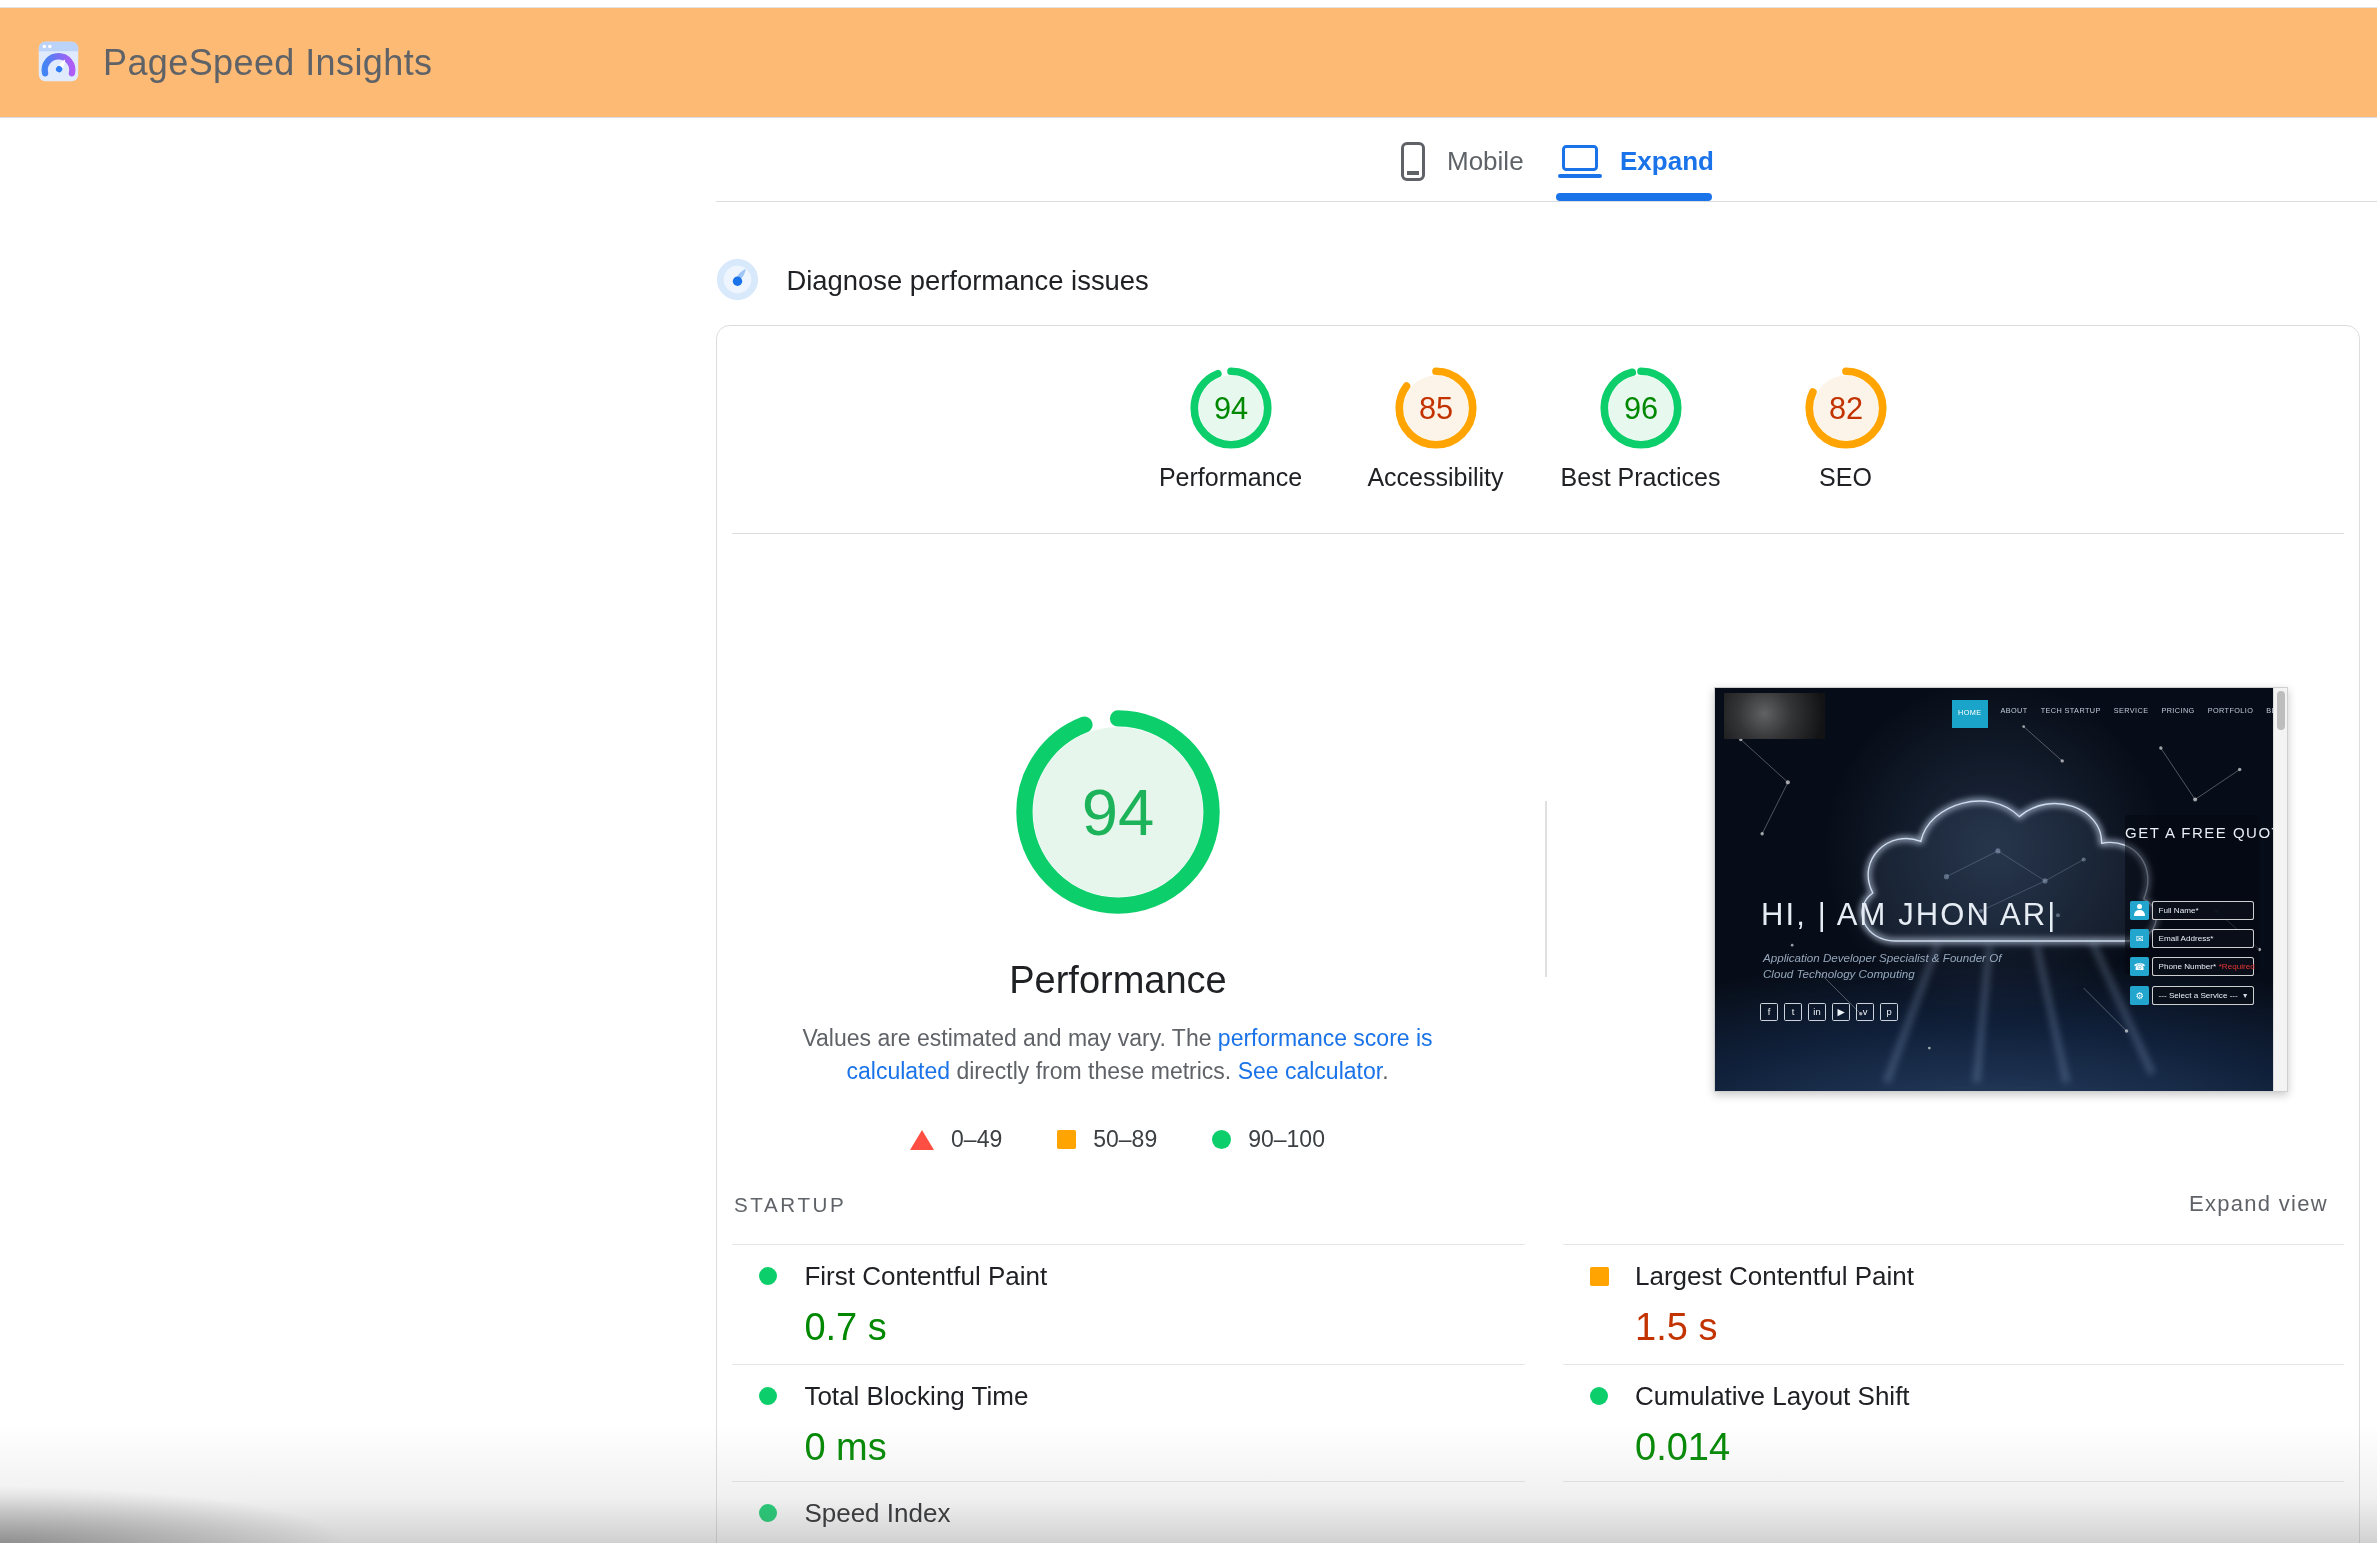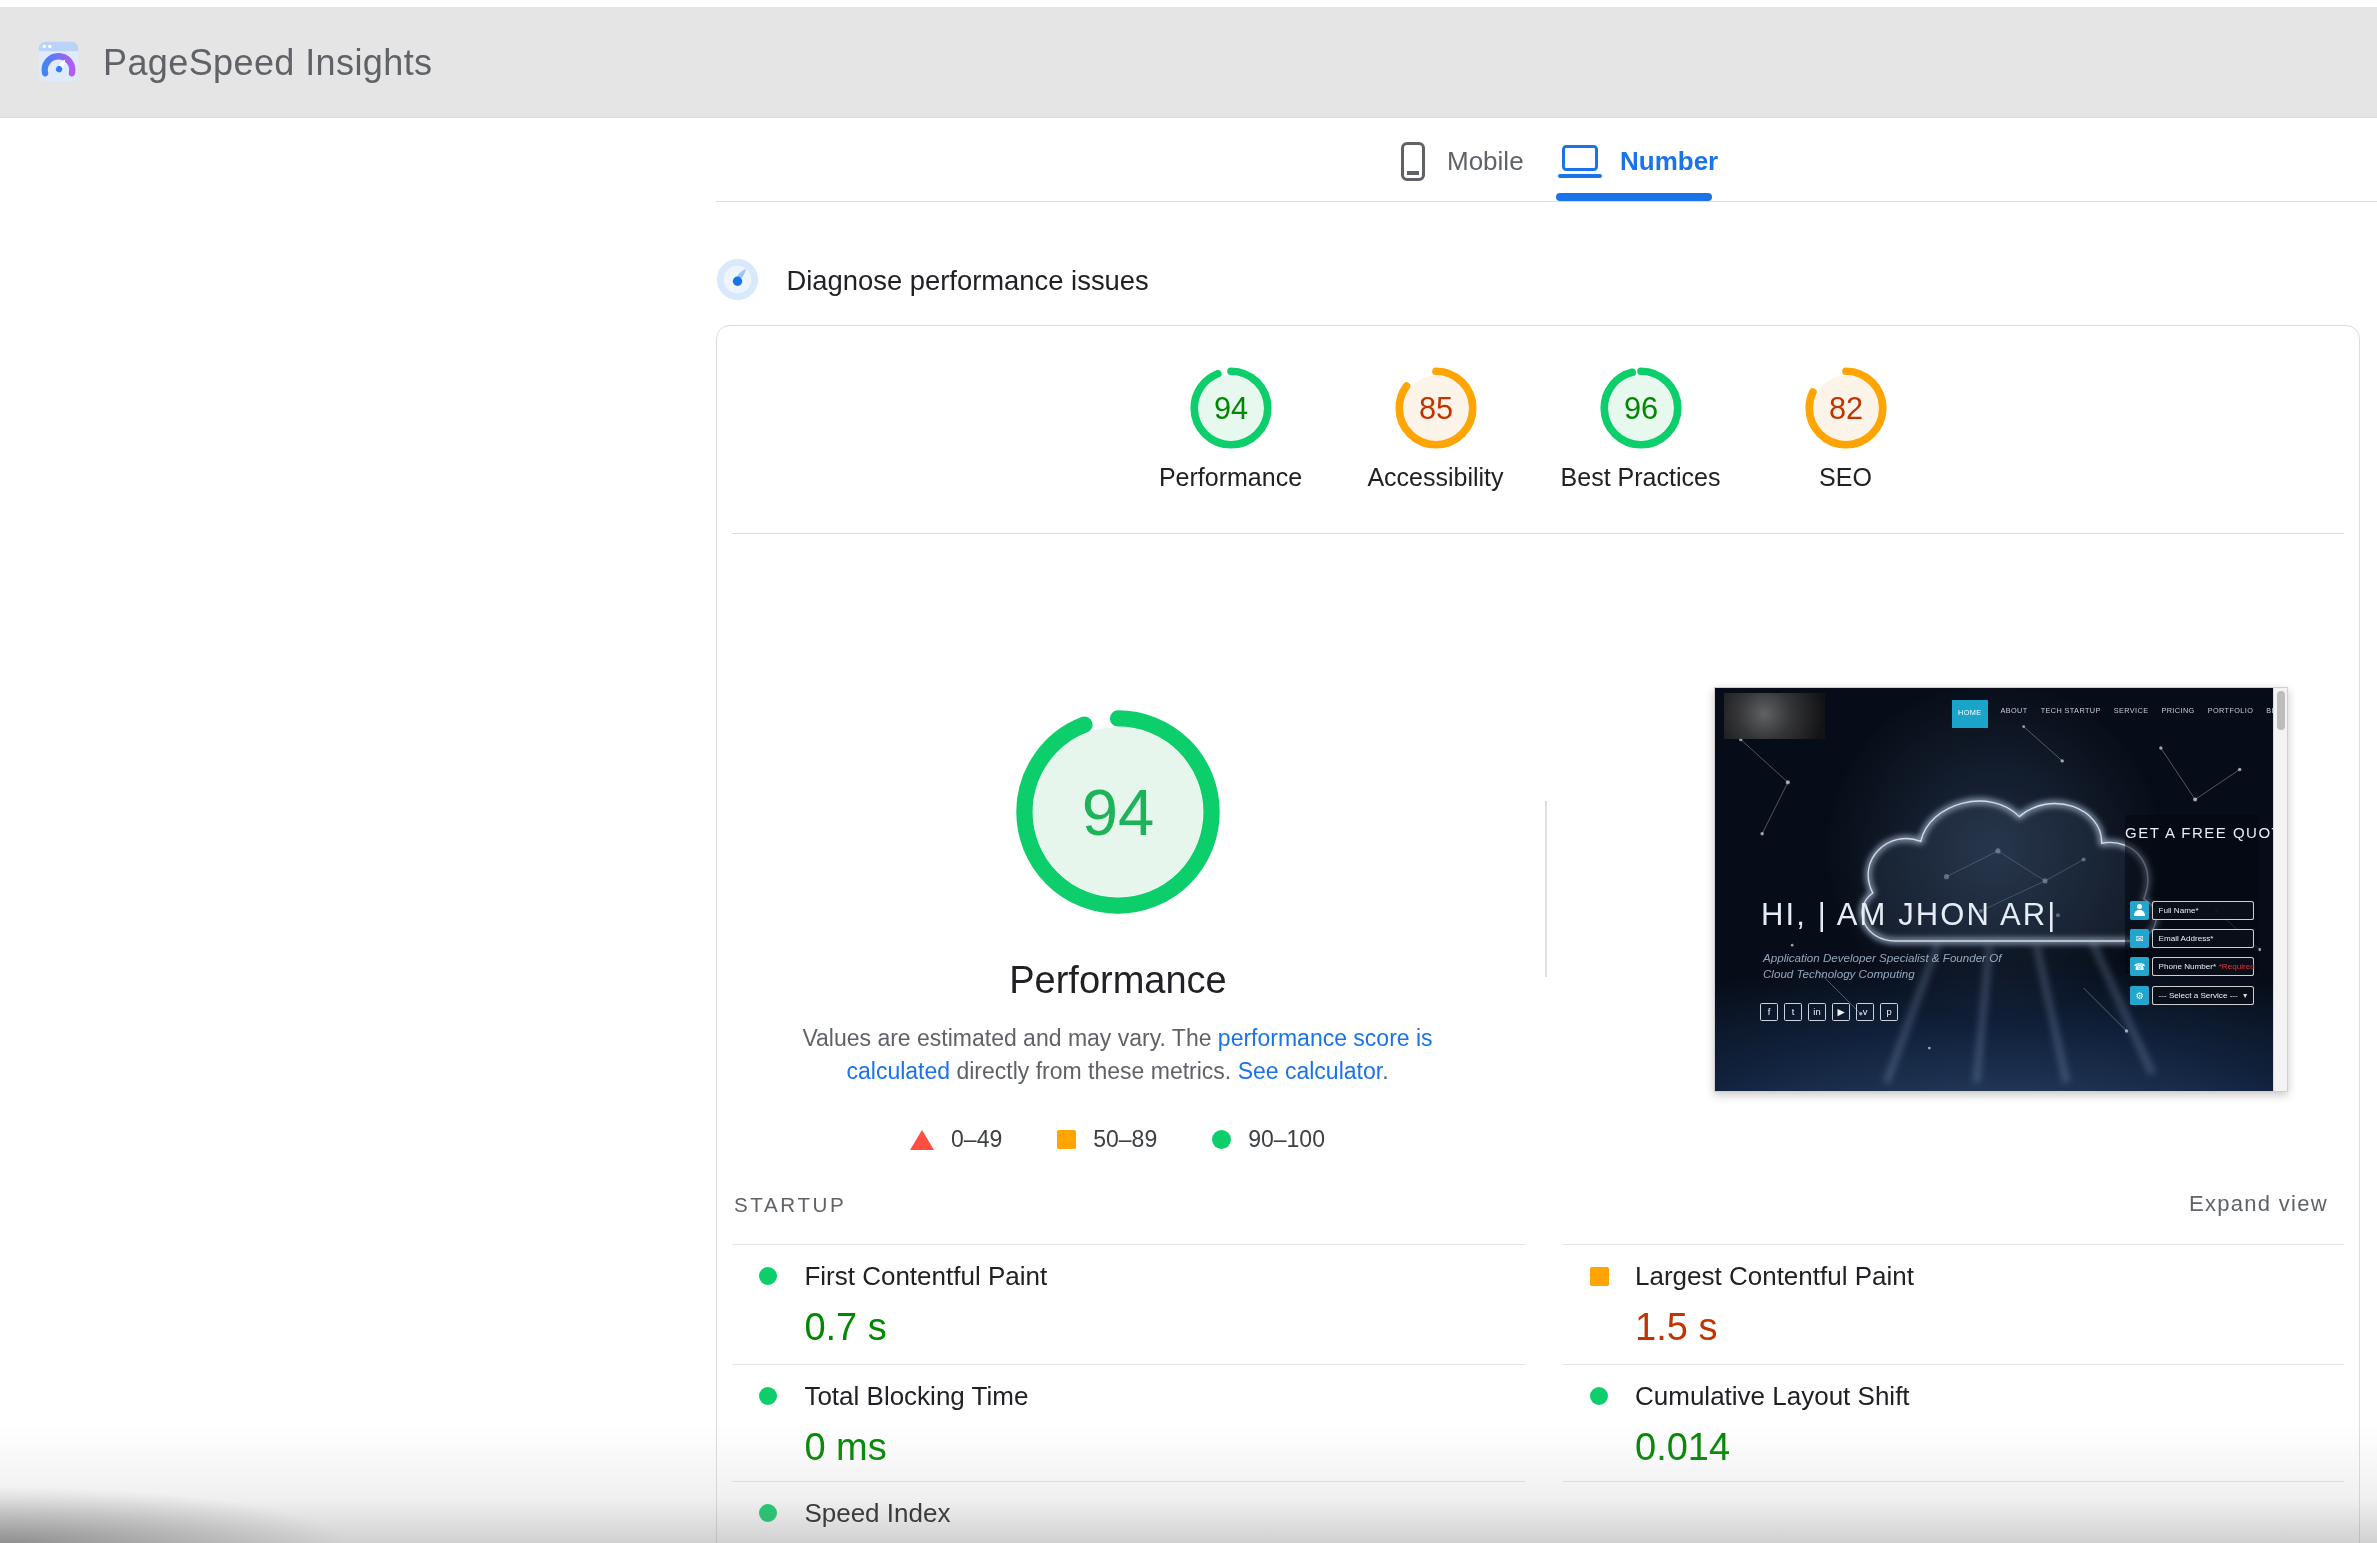--- a/index.html
+++ b/index.html
@@ -5,21 +5,21 @@
   * { margin:0; padding:0; box-sizing:border-box; }
   html,body { background:#fff; }
   body {
     position:relative; width:2377px; height:1544px; overflow:hidden;
     font-family:"Liberation Sans", sans-serif; color:#202124;
   }
   .abs { position:absolute; }
 
   
   .top-hairline { top:6.9px; left:0; width:2377px; height:0.9px; background:#e2e3e5; }
-  .app-header { top:7.7px; left:0; width:2377px; height:110px; background:#e5e5e5; border-bottom:0.9px solid #dadce0; }
+  .app-header { top:7.7px; left:0; width:2377px; height:110px; background:#fdba74; border-bottom:0.9px solid #dadce0; }
   .logo-wrap { position:absolute; left:38px; top:33px; display:flex; align-items:center; gap:24px; }
   .logo-title { font-size:36px; color:#5f6368; letter-spacing:0.4px; }
 
   
   .tabbar { top:130px; left:0; width:2377px; height:72px; }
   .tabbar .rule { position:absolute; left:716px; right:0; bottom:0; height:0.9px; background:#dadce0; }
   .tab { position:absolute; top:5.1px; height:53px; display:flex; align-items:center; gap:22px; cursor:pointer; }
   .tab-mobile { left:1379px;margin-left:22px; }
   .tab-desktop { left:1562px; }
   .tab-label { font-size:26px; font-weight:700; }
@@ -154,21 +154,21 @@
 </header>
 
 <nav class="abs tabbar">
   <div class="rule"></div>
   <div class="tab tab-mobile">
     <span class="icon-phone"></span>
     <span class="tab-label">Mobile</span>
   </div>
   <div class="tab tab-desktop">
     <span class="icon-laptop"></span>
-    <span class="tab-label">Number</span>
+    <span class="tab-label">Expand</span>
   </div>
   <div class="tab-underline"></div>
 </nav>
 
 <div class="abs diagnose">
   <span>
     <svg width="43" height="43" viewBox="0 0 50 50">
       <circle cx="25" cy="25" r="24" fill="#d9e9fc"></circle>
       <circle cx="25" cy="25" r="16" fill="#eef5fe"></circle>
       <g transform="rotate(38 25 25)">

